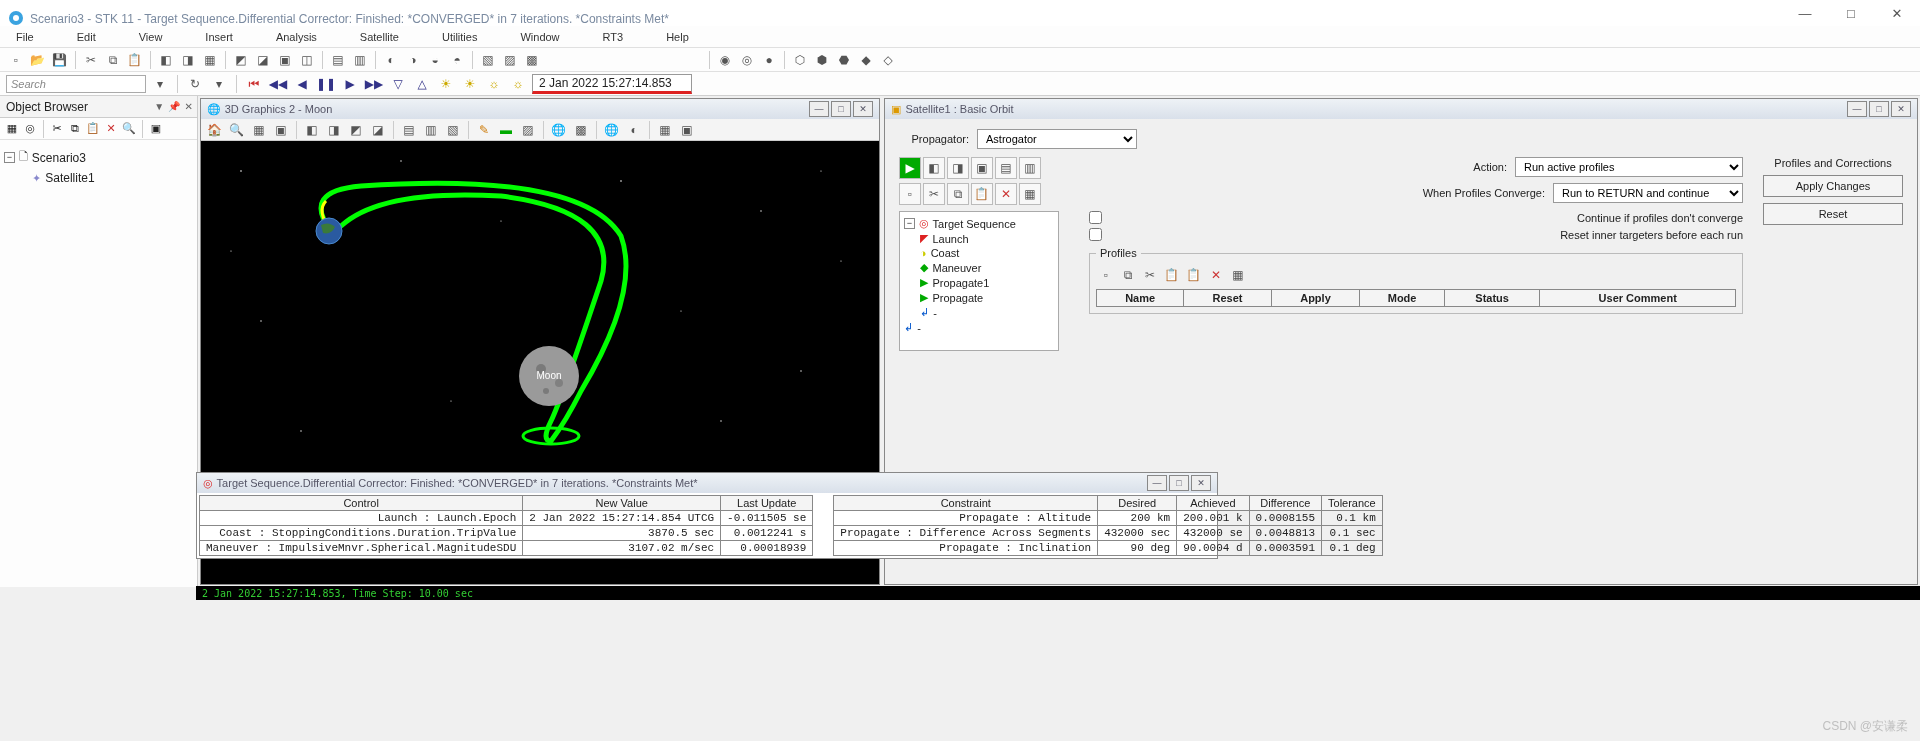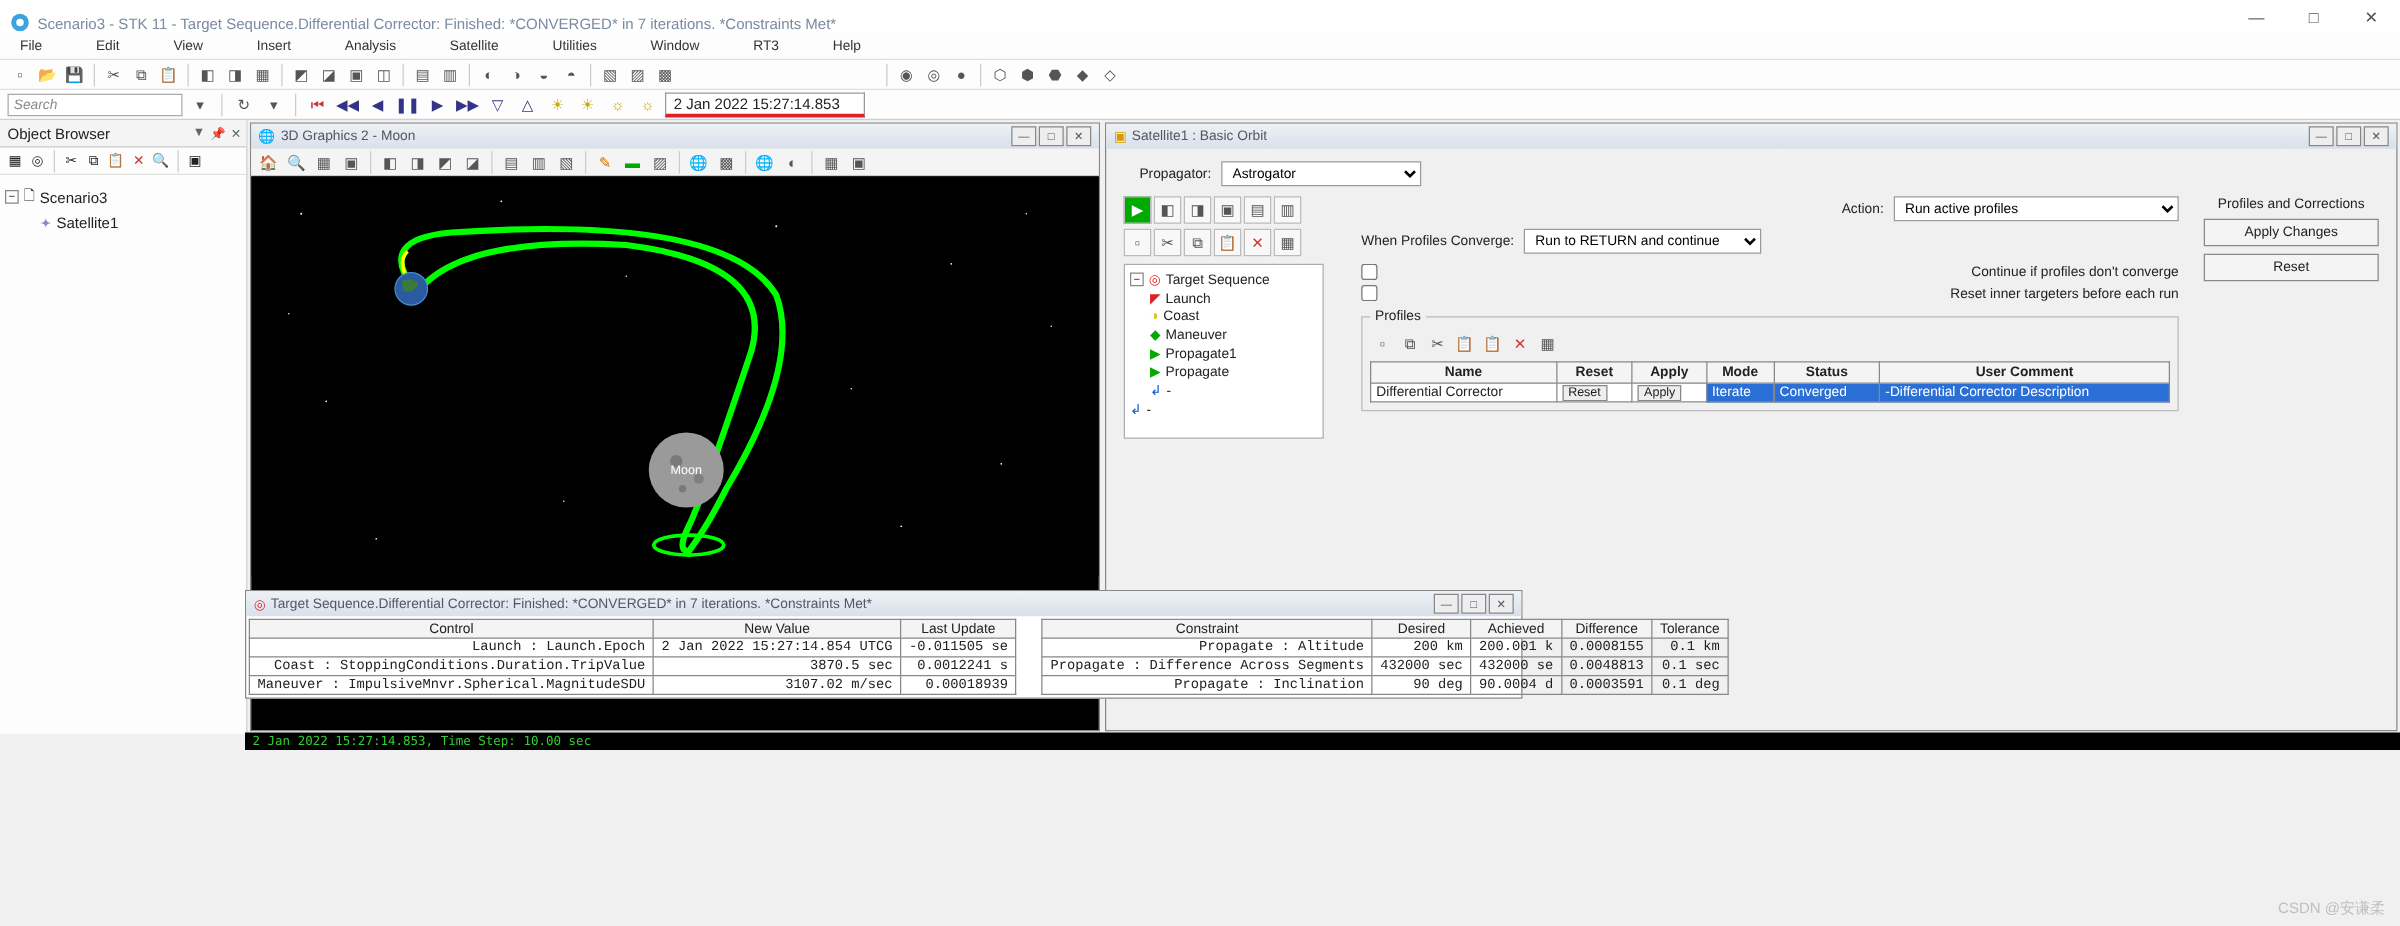--- a/index.html
+++ b/index.html
@@ -363,21 +363,21 @@
                     <span>-</span>
                   </div>
               </div>
             </div>
 
             <div style="flex:1">
               <div class="row" style="justify-content:flex-end;">
                 <span class="lbl">Action:</span>
                 <select class="combo" style="width:228px"><option>Run active profiles</option></select>
               </div>
-              <div class="row" style="justify-content:flex-start;margin-top:6px">
+              <div class="row" style="justify-content:flex-end;margin-top:6px">
                 <span class="lbl">When Profiles Converge:</span>
                 <select class="combo" style="width:190px"><option>Run to RETURN and continue</option></select>
               </div>
               <div class="chk" style="margin-top:8px">
                   <input type="checkbox" style="">
                   <span>Continue if profiles don't converge</span>
                 </div>
               <div class="chk" style="margin-top:4px">
                   <input type="checkbox" style="">
                   <span>Reset inner targeters before each run</span>
@@ -397,28 +397,20 @@
                 <table class="prof-table">
                   <tbody>
                       <tr>
                     <th>Name</th>
                         <th>Reset</th>
                     <th>Apply</th>
                         <th>Mode</th>
                     <th>Status</th>
                         <th>User Comment</th>
                   </tr>
-                  <tr>
-                    <td>Differential Corrector</td>
-                    <td><span class="minibtn">Reset</span></td>
-                    <td><span class="minibtn">Apply</span></td>
-                    <td class="sel">Iterate</td>
-                    <td class="sel red-underline">Converged</td>
-                    <td class="sel">-Differential Corrector Description</td>
-                  </tr>
                 </tbody>
                   </table>
               </fieldset>
             </div>
           </div>
         </div>
         <div class="rcol">
           <div style="text-align:center;font-size:11px">Profiles and Corrections</div>
           <div class="bigbtn">Apply Changes</div>
           <div class="bigbtn">Reset</div>

